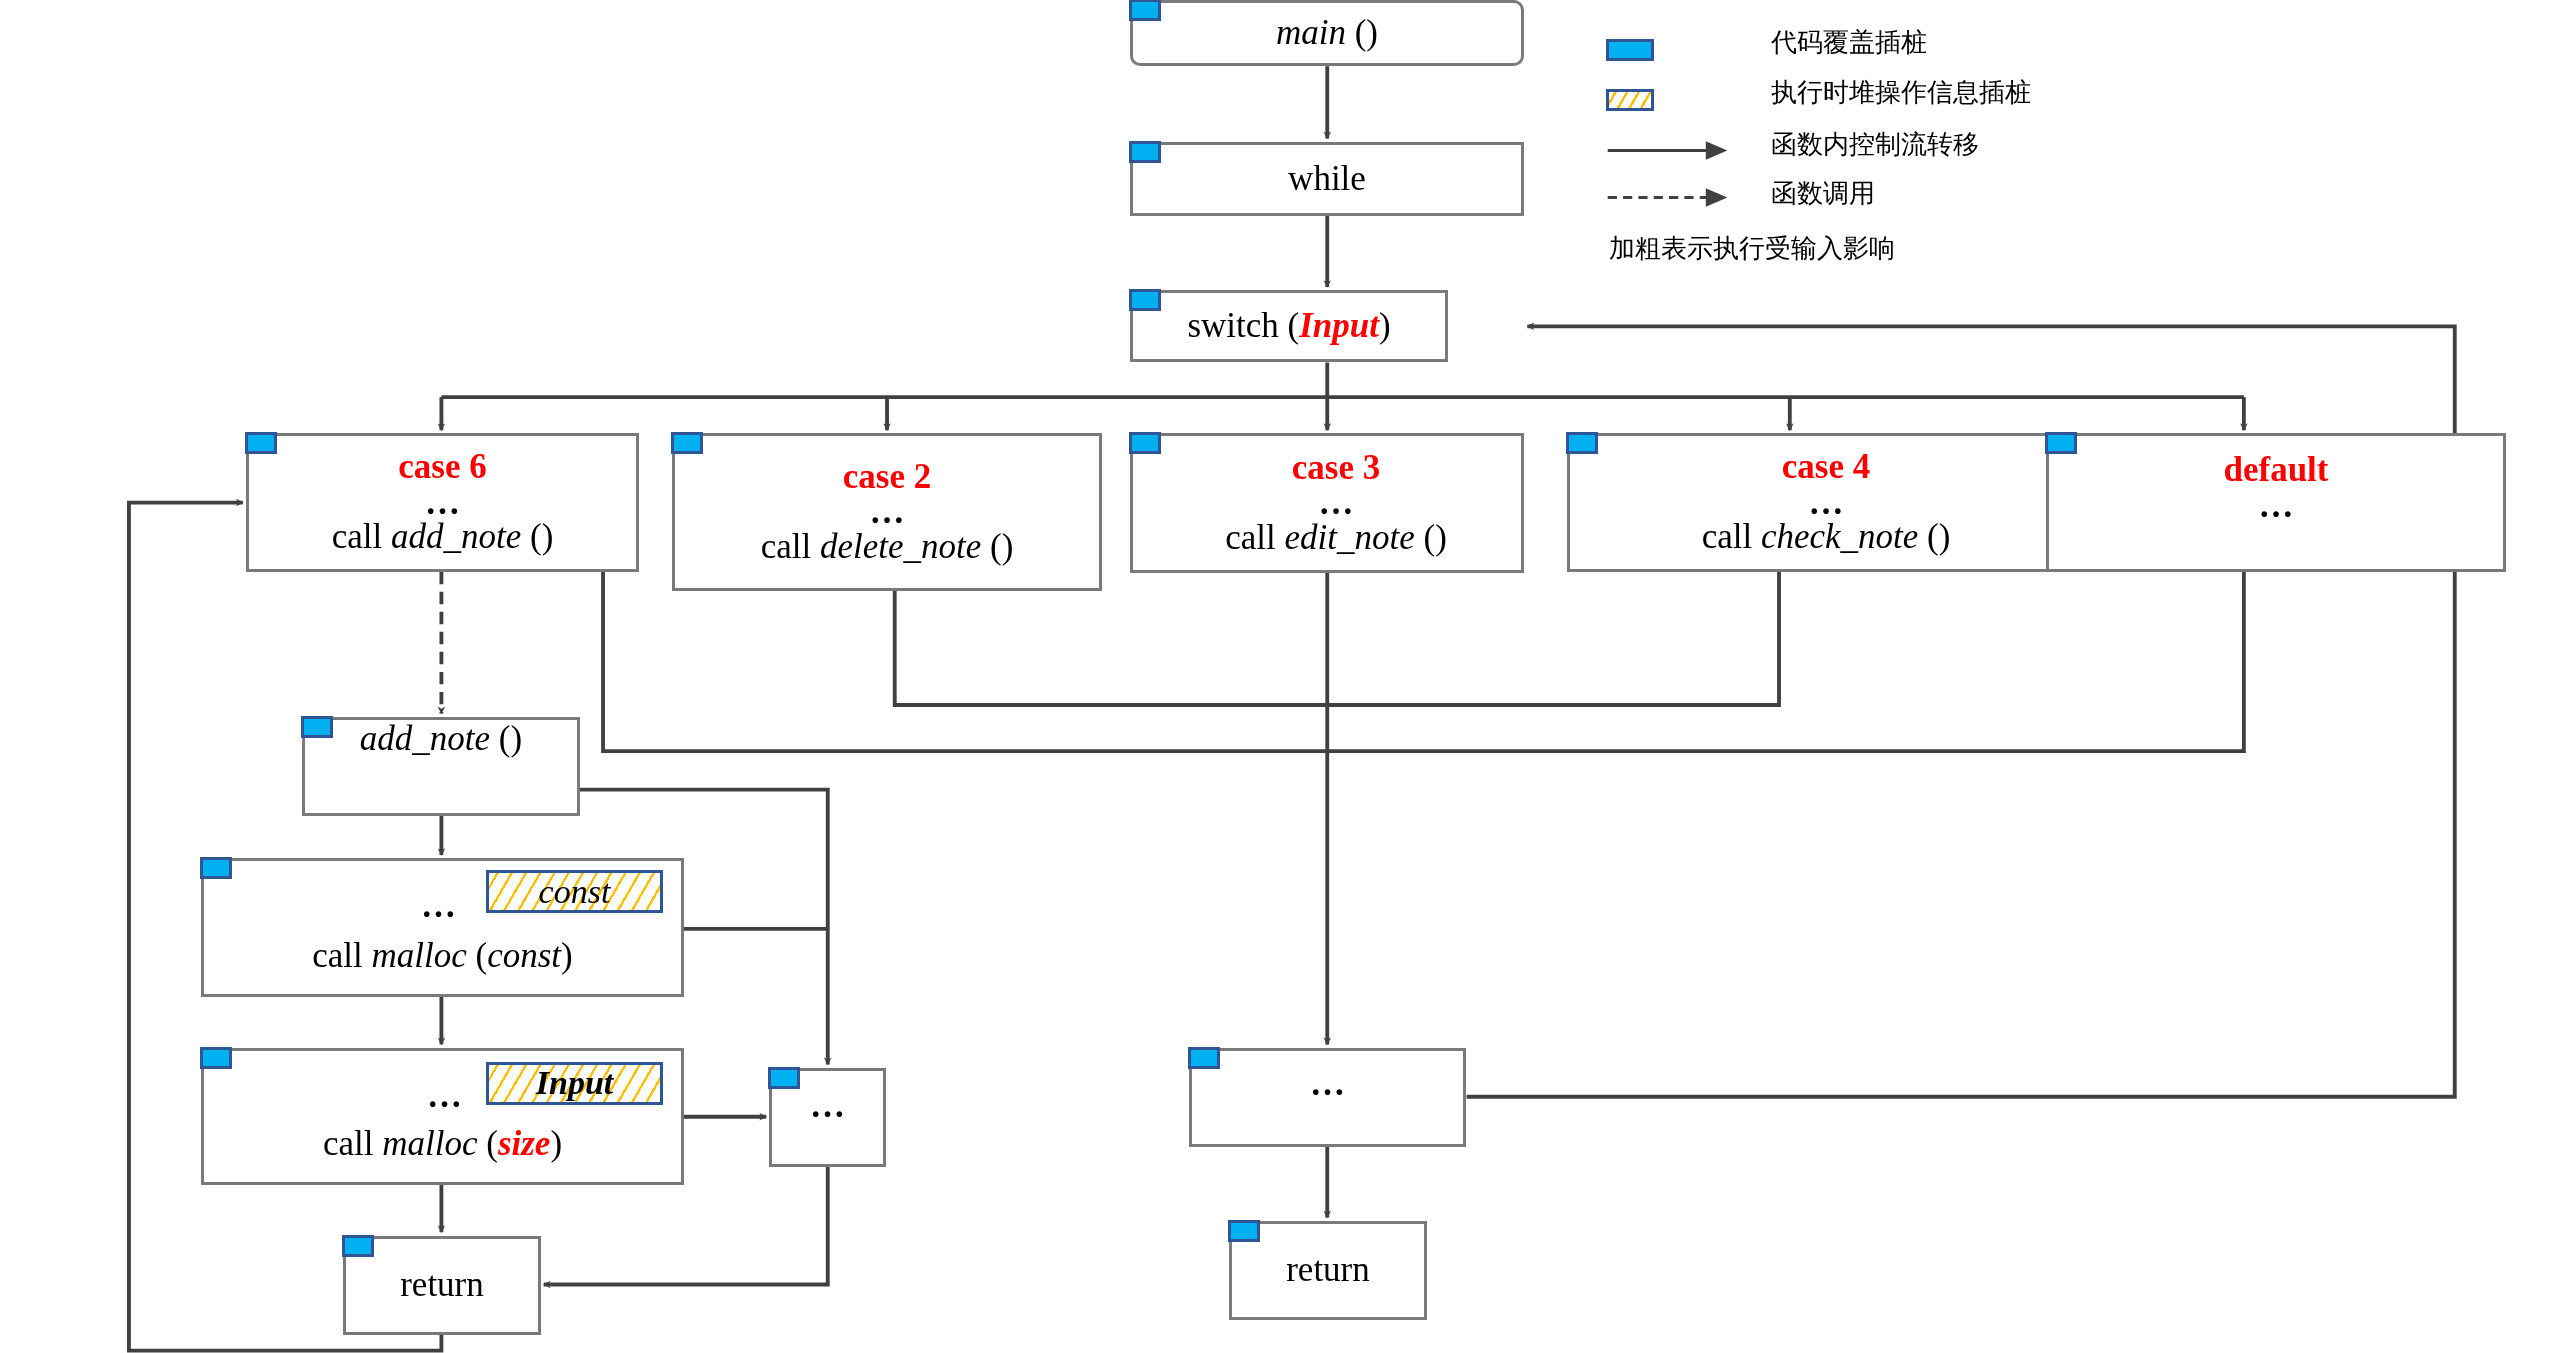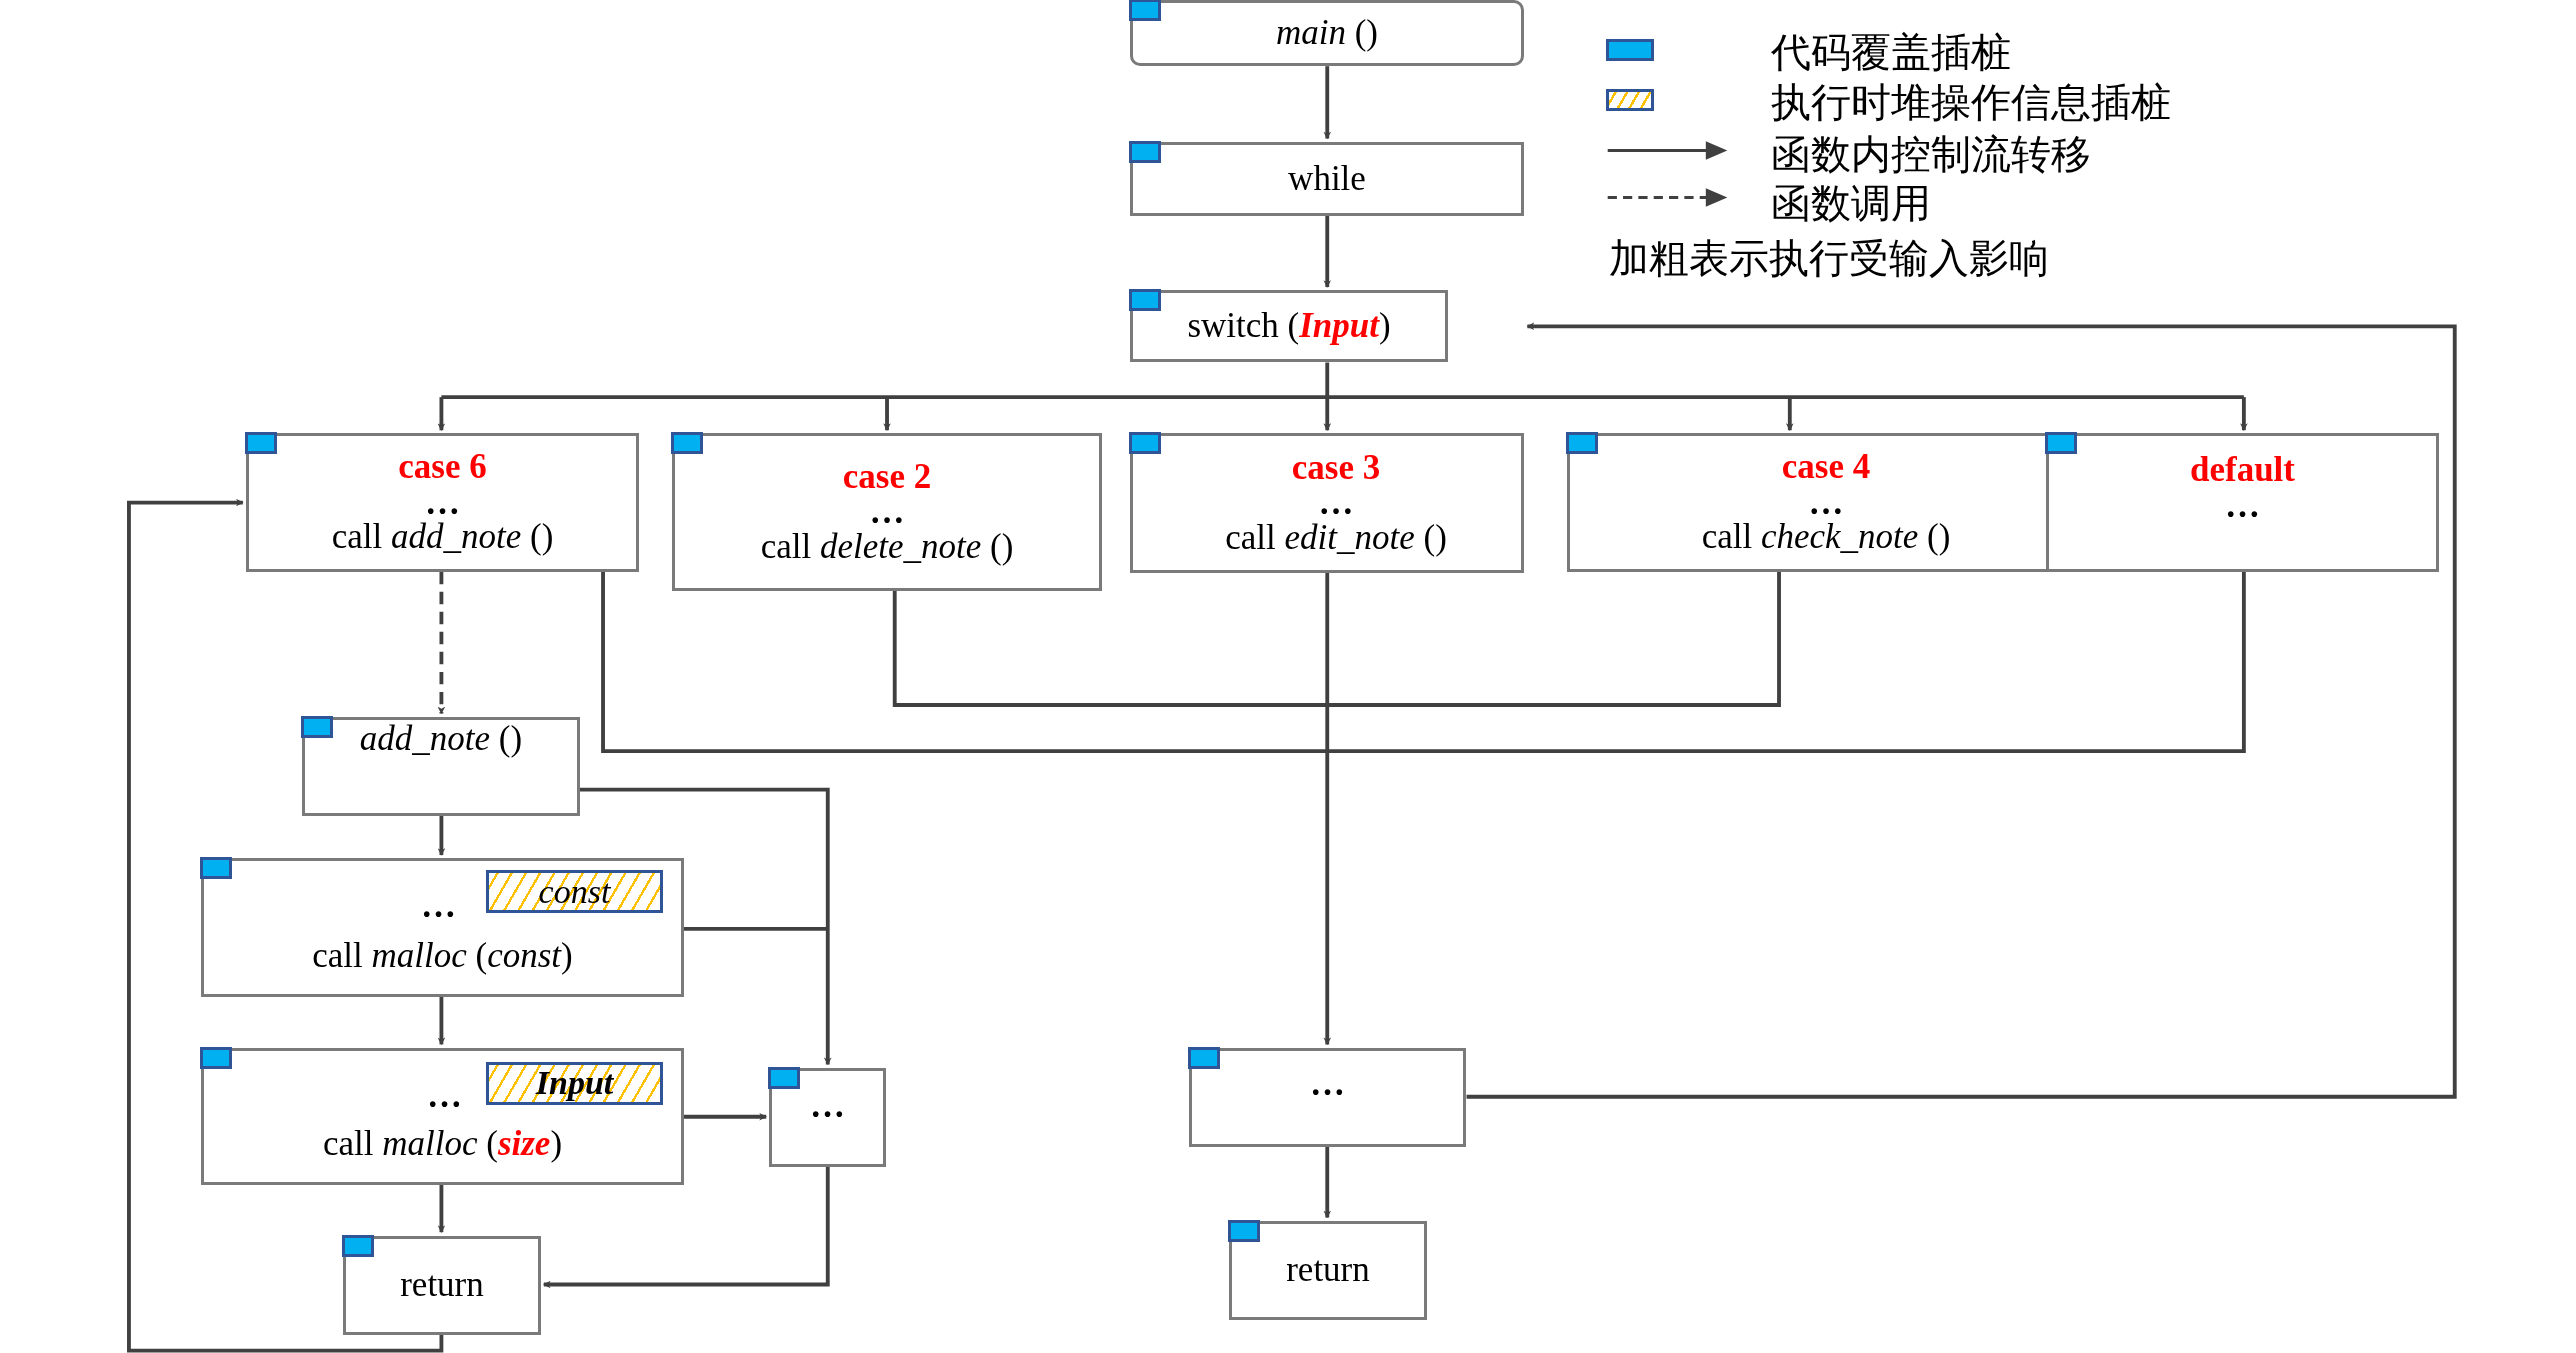--- a/index.html
+++ b/index.html
@@ -10,21 +10,21 @@
           display: flex; flex-direction: column; align-items: center; justify-content: center; }
   .tag { position: absolute; left: -3.8px; top: -3.8px; width: 32px; height: 21.6px; background: #00b0f0;
          border: 3.1px solid #2f5597; box-sizing: border-box; }
   .line { font-size: 35px; line-height: 1.1; white-space: nowrap; }
   .red { color: #ff0000; font-weight: bold; }
   .it { font-style: italic; }
   .dots { font-size: 35px; font-weight: bold; line-height: 0.9; }
   .hatch { position: absolute; box-sizing: border-box; border: 3.1px solid #2f5597;
            background: repeating-linear-gradient(120deg, #fff 0 6.2px, #ffc000 6.2px 8.5px, #fff 8.5px 12.3px);
            display: flex; align-items: center; justify-content: center; font-size: 34px; font-style: italic; }
-  .legend-text { position: absolute; font-family: "DejaVu Sans", sans-serif; font-size: 40px; white-space: nowrap; }
+  .legend-text { position: absolute; font-family: "DejaVu Sans", sans-serif; font-size: 26px; white-space: nowrap; }
   .legend-swatch { position: absolute; box-sizing: border-box; border: 3.1px solid #2f5597; }
 </style>
 </head>
 <body>
 
 <svg class="wires" width="2576" height="1353" viewBox="0 0 3346 1758">
   <defs>
     <marker id="ah" markerWidth="10" markerHeight="10" refX="9" refY="5" orient="auto" markerUnits="userSpaceOnUse" viewBox="0 0 10 10">
       <path d="M0,0 L10,5 L0,10 L3,5 z" fill="#404040"></path>
     </marker>
@@ -91,21 +91,21 @@
   <div class="line"><span>call </span><span class="it">edit_note</span><span> ()</span></div>
 </div>
 
 <div class="node" style="left:1567px;top:433px;width:518px;height:139px;">
   <span class="tag"></span>
   <div class="line red">case 4</div>
   <div class="dots">…</div>
   <div class="line"><span>call </span><span class="it">check_note</span><span> ()</span></div>
 </div>
 
-<div class="node" style="left:2046px;top:433px;width:393px;height:139px;justify-content:flex-start;padding-top:15.4px;">
+<div class="node" style="left:2046px;top:433px;width:460px;height:139px;justify-content:flex-start;padding-top:15.4px;">
   <span class="tag"></span>
   <div class="line red">default</div>
   <div class="dots">…</div>
 </div>
 
 <div class="node" style="left:302px;top:717px;width:278px;height:99px;justify-content:flex-start;">
   <span class="tag"></span>
   <div class="line"><span class="it">add_note</span><span> ()</span></div>
 </div>
 

